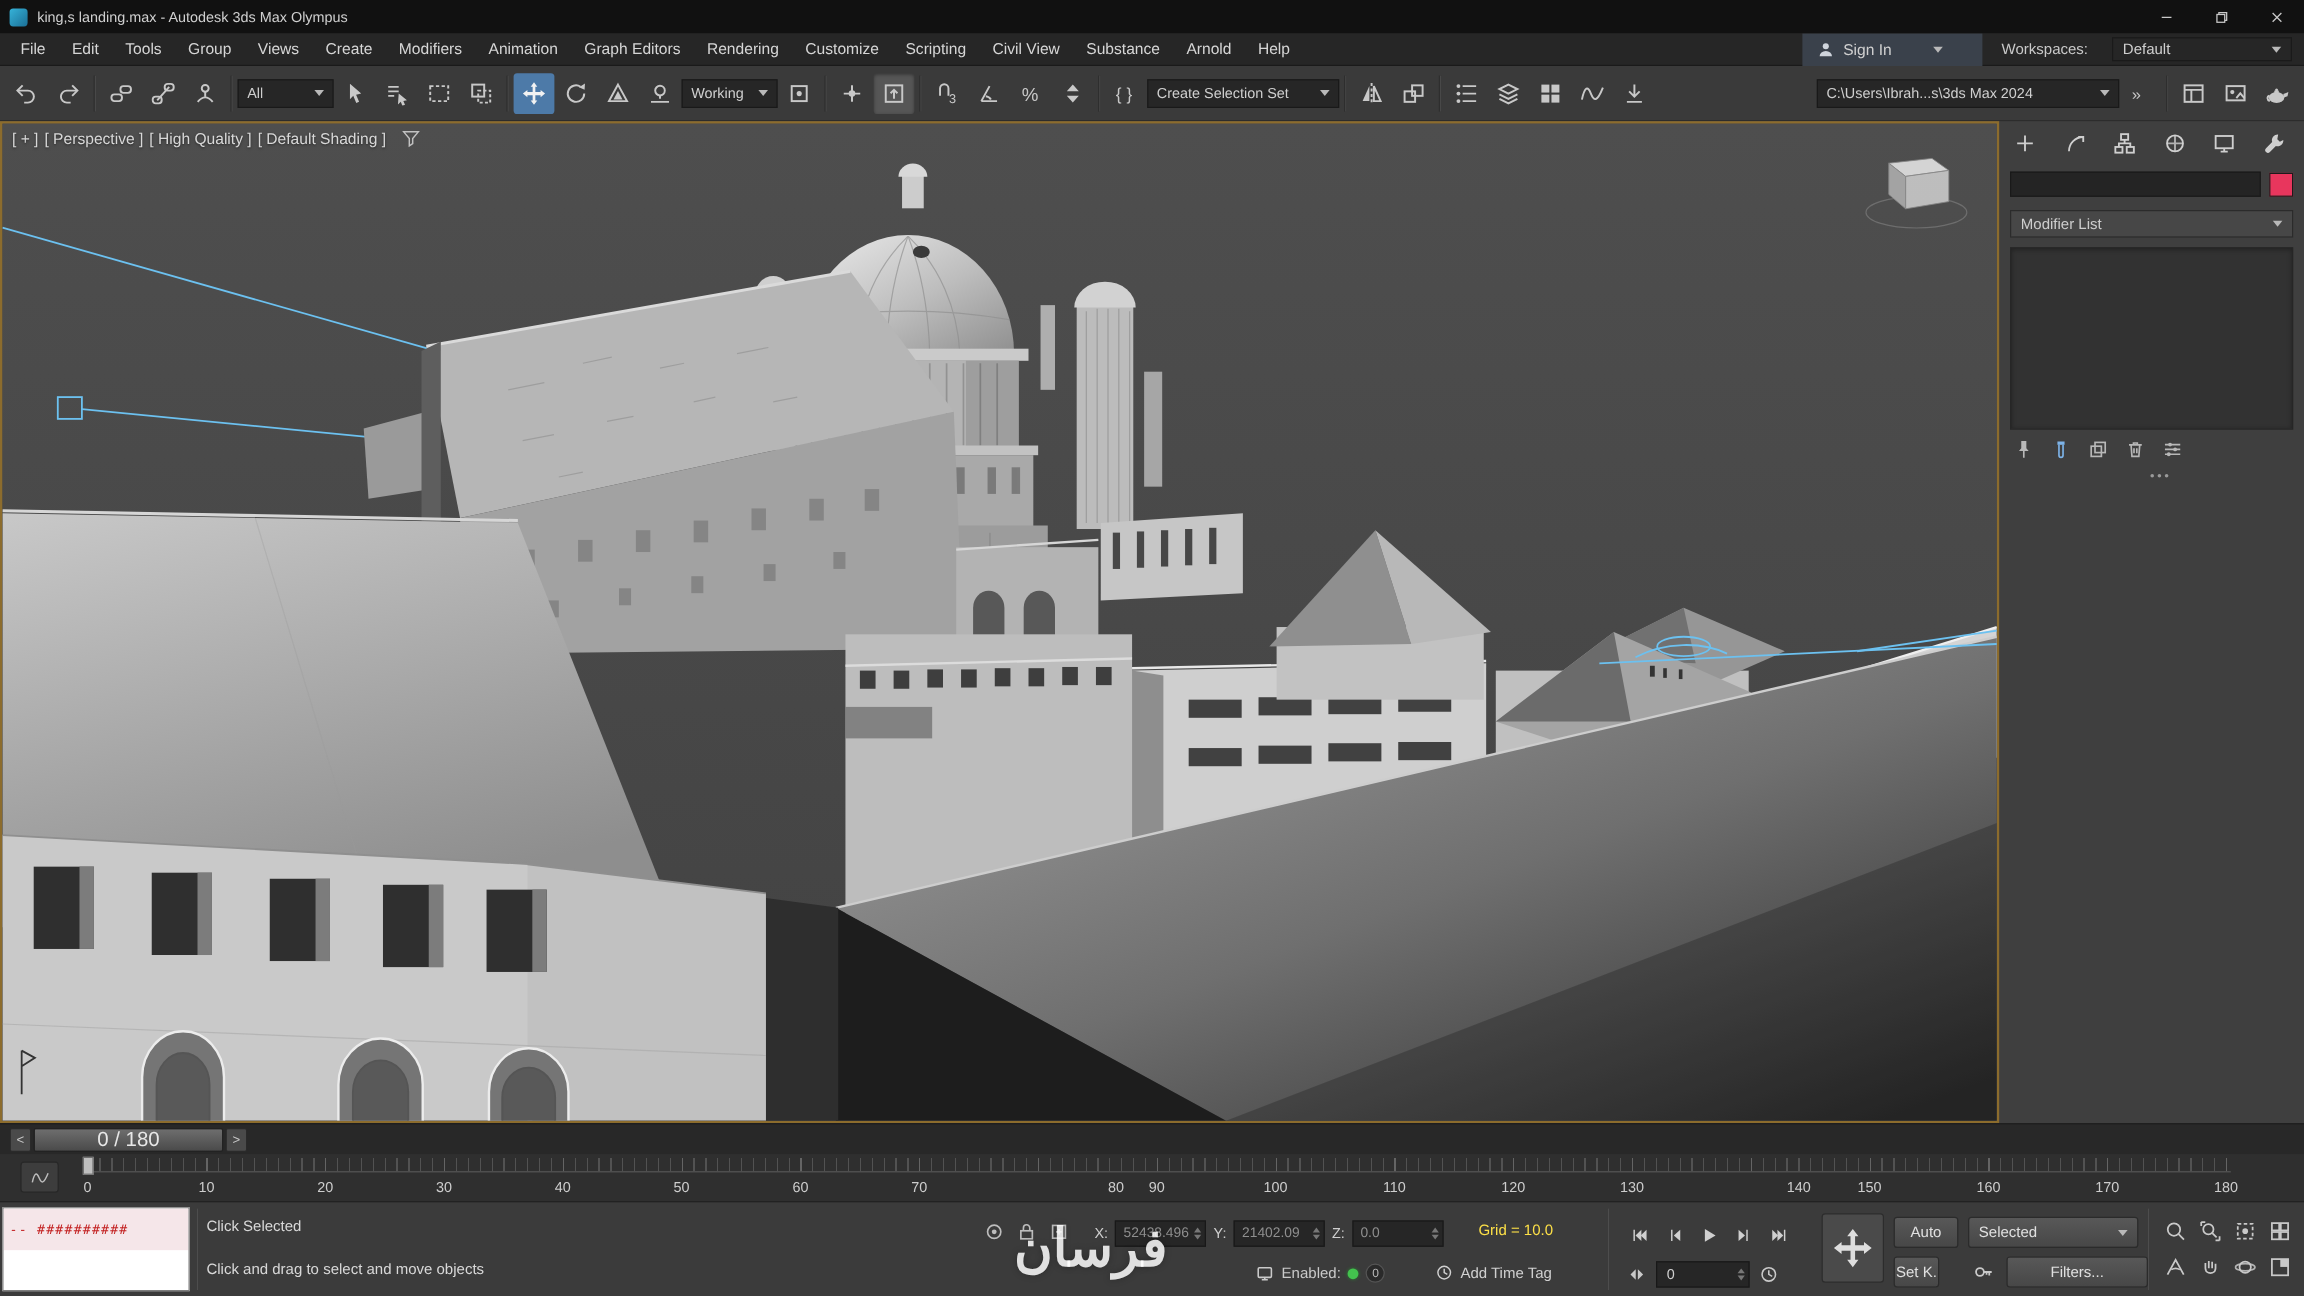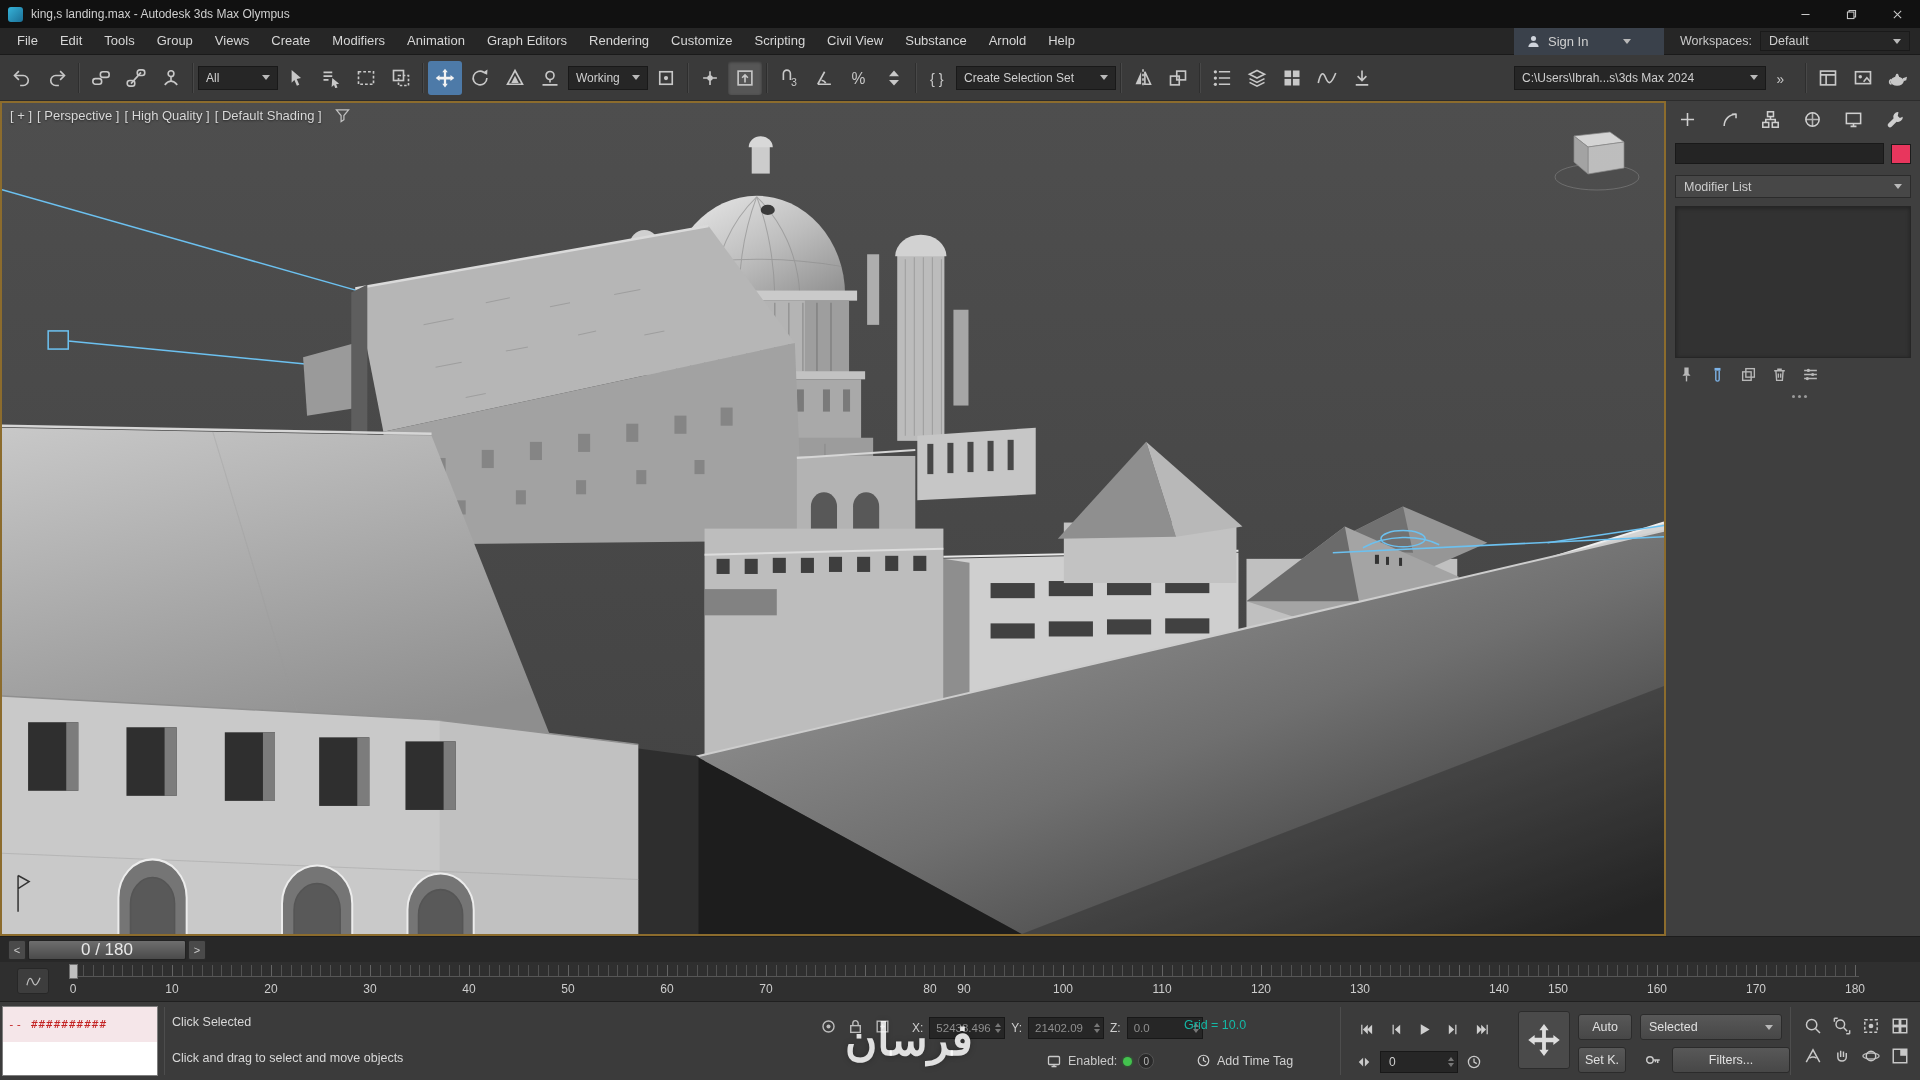--- a/index.html
+++ b/index.html
@@ -14,21 +14,21 @@
 .title-text{font-size:12px;color:#cfcfcf}
 .winbtns{margin-left:auto;display:flex}
 .winbtn{width:46px;height:28px;display:flex;align-items:center;justify-content:center;color:#c9c9c9}
 .winbtn .i{width:13px;height:13px}
 
 .menubar{height:27px;background:#262626;display:flex;align-items:center;border-bottom:1px solid #1a1a1a;padding-left:6px}
 .menu-items{display:flex}
 .menu-item{padding:0 11px;font-size:13px;color:#d6d6d6;line-height:26px;white-space:nowrap}
 .signin{margin-left:auto;height:27px;display:flex;align-items:center;gap:7px;background:#3a414b;padding:0 14px 0 12px;min-width:150px}
 .signin .i{width:15px;height:15px;color:#cfd4dc}
-.ws{display:flex;align-items:center;gap:8px;padding:0 10px 0 16px}
+.ws{display:flex;align-items:center;gap:20px;padding:0 10px 0 16px}
 .ws-label{font-size:12.5px;color:#c9c9c9}
 .ws-dd{width:150px;height:20px;background:#262626;border:1px solid #1a1a1a;display:flex;align-items:center;justify-content:space-between;padding:0 8px;font-size:12.5px;color:#cfcfcf}
 
 .toolbar{height:46px;background:#3a3a3a;display:flex;align-items:center;padding:0 5px;gap:1px;border-bottom:1px solid #2c2c2c}
 .tool{width:34px;height:34px;border-radius:3px;display:flex;align-items:center;justify-content:center;color:#c8c8c8;flex:0 0 auto}
 .tool .i{width:20px;height:20px}
 .tool.active{background:#4d7aa8;color:#f2f2f2}
 .tool.pressed{background:#565656;box-shadow:inset 0 1px 3px rgba(0,0,0,.4)}
 .tsep{width:2px;height:30px;background:#2e2e2e;border-right:1px solid #484848;margin:0 3px;flex:0 0 auto}
 .tdd{height:24px;background:#262626;border:1px solid #191919;display:flex;align-items:center;justify-content:space-between;gap:8px;padding:0 7px;font-size:12px;color:#cfcfcf;min-width:80px;flex:0 0 auto}
@@ -81,41 +81,41 @@
 .sel-line{position:absolute;left:172px;top:13px;color:#d8d8d8}
 .prompt-line{position:absolute;left:172px;top:49px;color:#d8d8d8}
 .lockicons{position:absolute;left:820px;top:16px;display:flex;gap:10px;color:#bdbdbd}
 .lockicons .i{width:17px;height:17px}
 .xyz{position:absolute;left:912px;top:15px;display:flex;align-items:center;gap:6px}
 .axis-label{color:#cfcfcf;font-size:12px}
 .axis-field{width:76px;height:22px;background:#262626;border:1px solid #181818;display:flex;align-items:center;justify-content:space-between;color:#8f8f8f;font-size:11.5px;padding:0 3px 0 6px}
 .spin{display:flex;flex-direction:column;gap:2px}
 .spin .up{width:0;height:0;border-left:3.5px solid transparent;border-right:3.5px solid transparent;border-bottom:4px solid #777}
 .spin .dn{width:0;height:0;border-left:3.5px solid transparent;border-right:3.5px solid transparent;border-top:4px solid #777}
-.grid-label{position:absolute;left:1184px;top:16px;color:#14b8a6}
+.grid-label{position:absolute;left:1232px;top:16px;color:#fde047}
 .deg{position:absolute;left:1046px;top:51px;display:flex;align-items:center;gap:6px;color:#c9c9c9}
 .deg .i{width:16px;height:16px}
 .led{width:9px;height:9px;border-radius:50%;background:#43c24e;box-shadow:0 0 3px #2a8532}
 .badge{width:16px;height:16px;border-radius:50%;background:#2a2a2a;border:1px solid #555;color:#bbb;font-size:10px;display:flex;align-items:center;justify-content:center}
 .timetag{position:absolute;left:1196px;top:51px;display:flex;gap:6px;align-items:center;color:#d0d0d0}
 .timetag .i{width:15px;height:15px}
 .transport{position:absolute;left:1352px;top:13px;display:flex}
 .tbtn{width:29px;height:28px;display:flex;align-items:center;justify-content:center;color:#cfcfcf}
 .tbtn .i{width:15px;height:15px}
 .row2keys{position:absolute;left:1352px;top:48px;display:flex;align-items:center;gap:4px}
 .keymode-btn{width:24px;height:24px;color:#c9c9c9;display:flex;align-items:center;justify-content:center}
 .keymode-btn .i{width:14px;height:14px}
 .frame-field{width:78px;height:22px;background:#262626;border:1px solid #181818;color:#cfcfcf;display:flex;align-items:center;justify-content:space-between;padding:0 3px 0 8px;font-size:12px}
 .tcfg{width:24px;height:24px;color:#c9c9c9;display:flex;align-items:center;justify-content:center}
 .tcfg .i{width:16px;height:16px}
 .bigkey{position:absolute;left:1518px;top:9px;width:52px;height:58px;background:#4a4a4a;border:1px solid #2c2c2c;border-radius:3px;display:flex;align-items:center;justify-content:center;color:#dedede}
 .bigkey .i{width:34px;height:34px}
 .btn{position:absolute;height:26px;background:linear-gradient(#585858,#474747);border:1px solid #2b2b2b;border-radius:3px;color:#e0e0e0;display:flex;align-items:center;justify-content:center;font-size:12.5px}
 .b-auto{left:1578px;top:12px;width:54px}
-.b-setk{left:1578px;top:45px;width:48px}
+.b-setk{left:1578px;top:45px;width:38px}
 .sel-dd{position:absolute;left:1640px;top:12px;width:142px;height:26px;background:linear-gradient(#585858,#474747);border:1px solid #2b2b2b;border-radius:3px;display:flex;align-items:center;justify-content:space-between;padding:0 8px;font-size:12.5px;color:#e0e0e0}
 .keyfilter{position:absolute;left:1644px;top:49px;width:20px;height:20px;color:#c9c9c9}
 .b-filters{left:1672px;top:45px;width:118px}
 .nav{position:absolute;left:1798px;top:9px;width:118px;display:flex;flex-wrap:wrap}
 .navbtn{width:29px;height:30px;display:flex;align-items:center;justify-content:center;color:#c9c9c9}
 .navbtn .i{width:18px;height:18px}
 .watermark{position:absolute;left:845px;top:12px;font-size:44px;font-weight:bold;color:rgba(255,255,255,.85);text-shadow:0 0 6px rgba(0,0,0,.25);pointer-events:none;z-index:5}
 </style>
 </head>
 <body>

